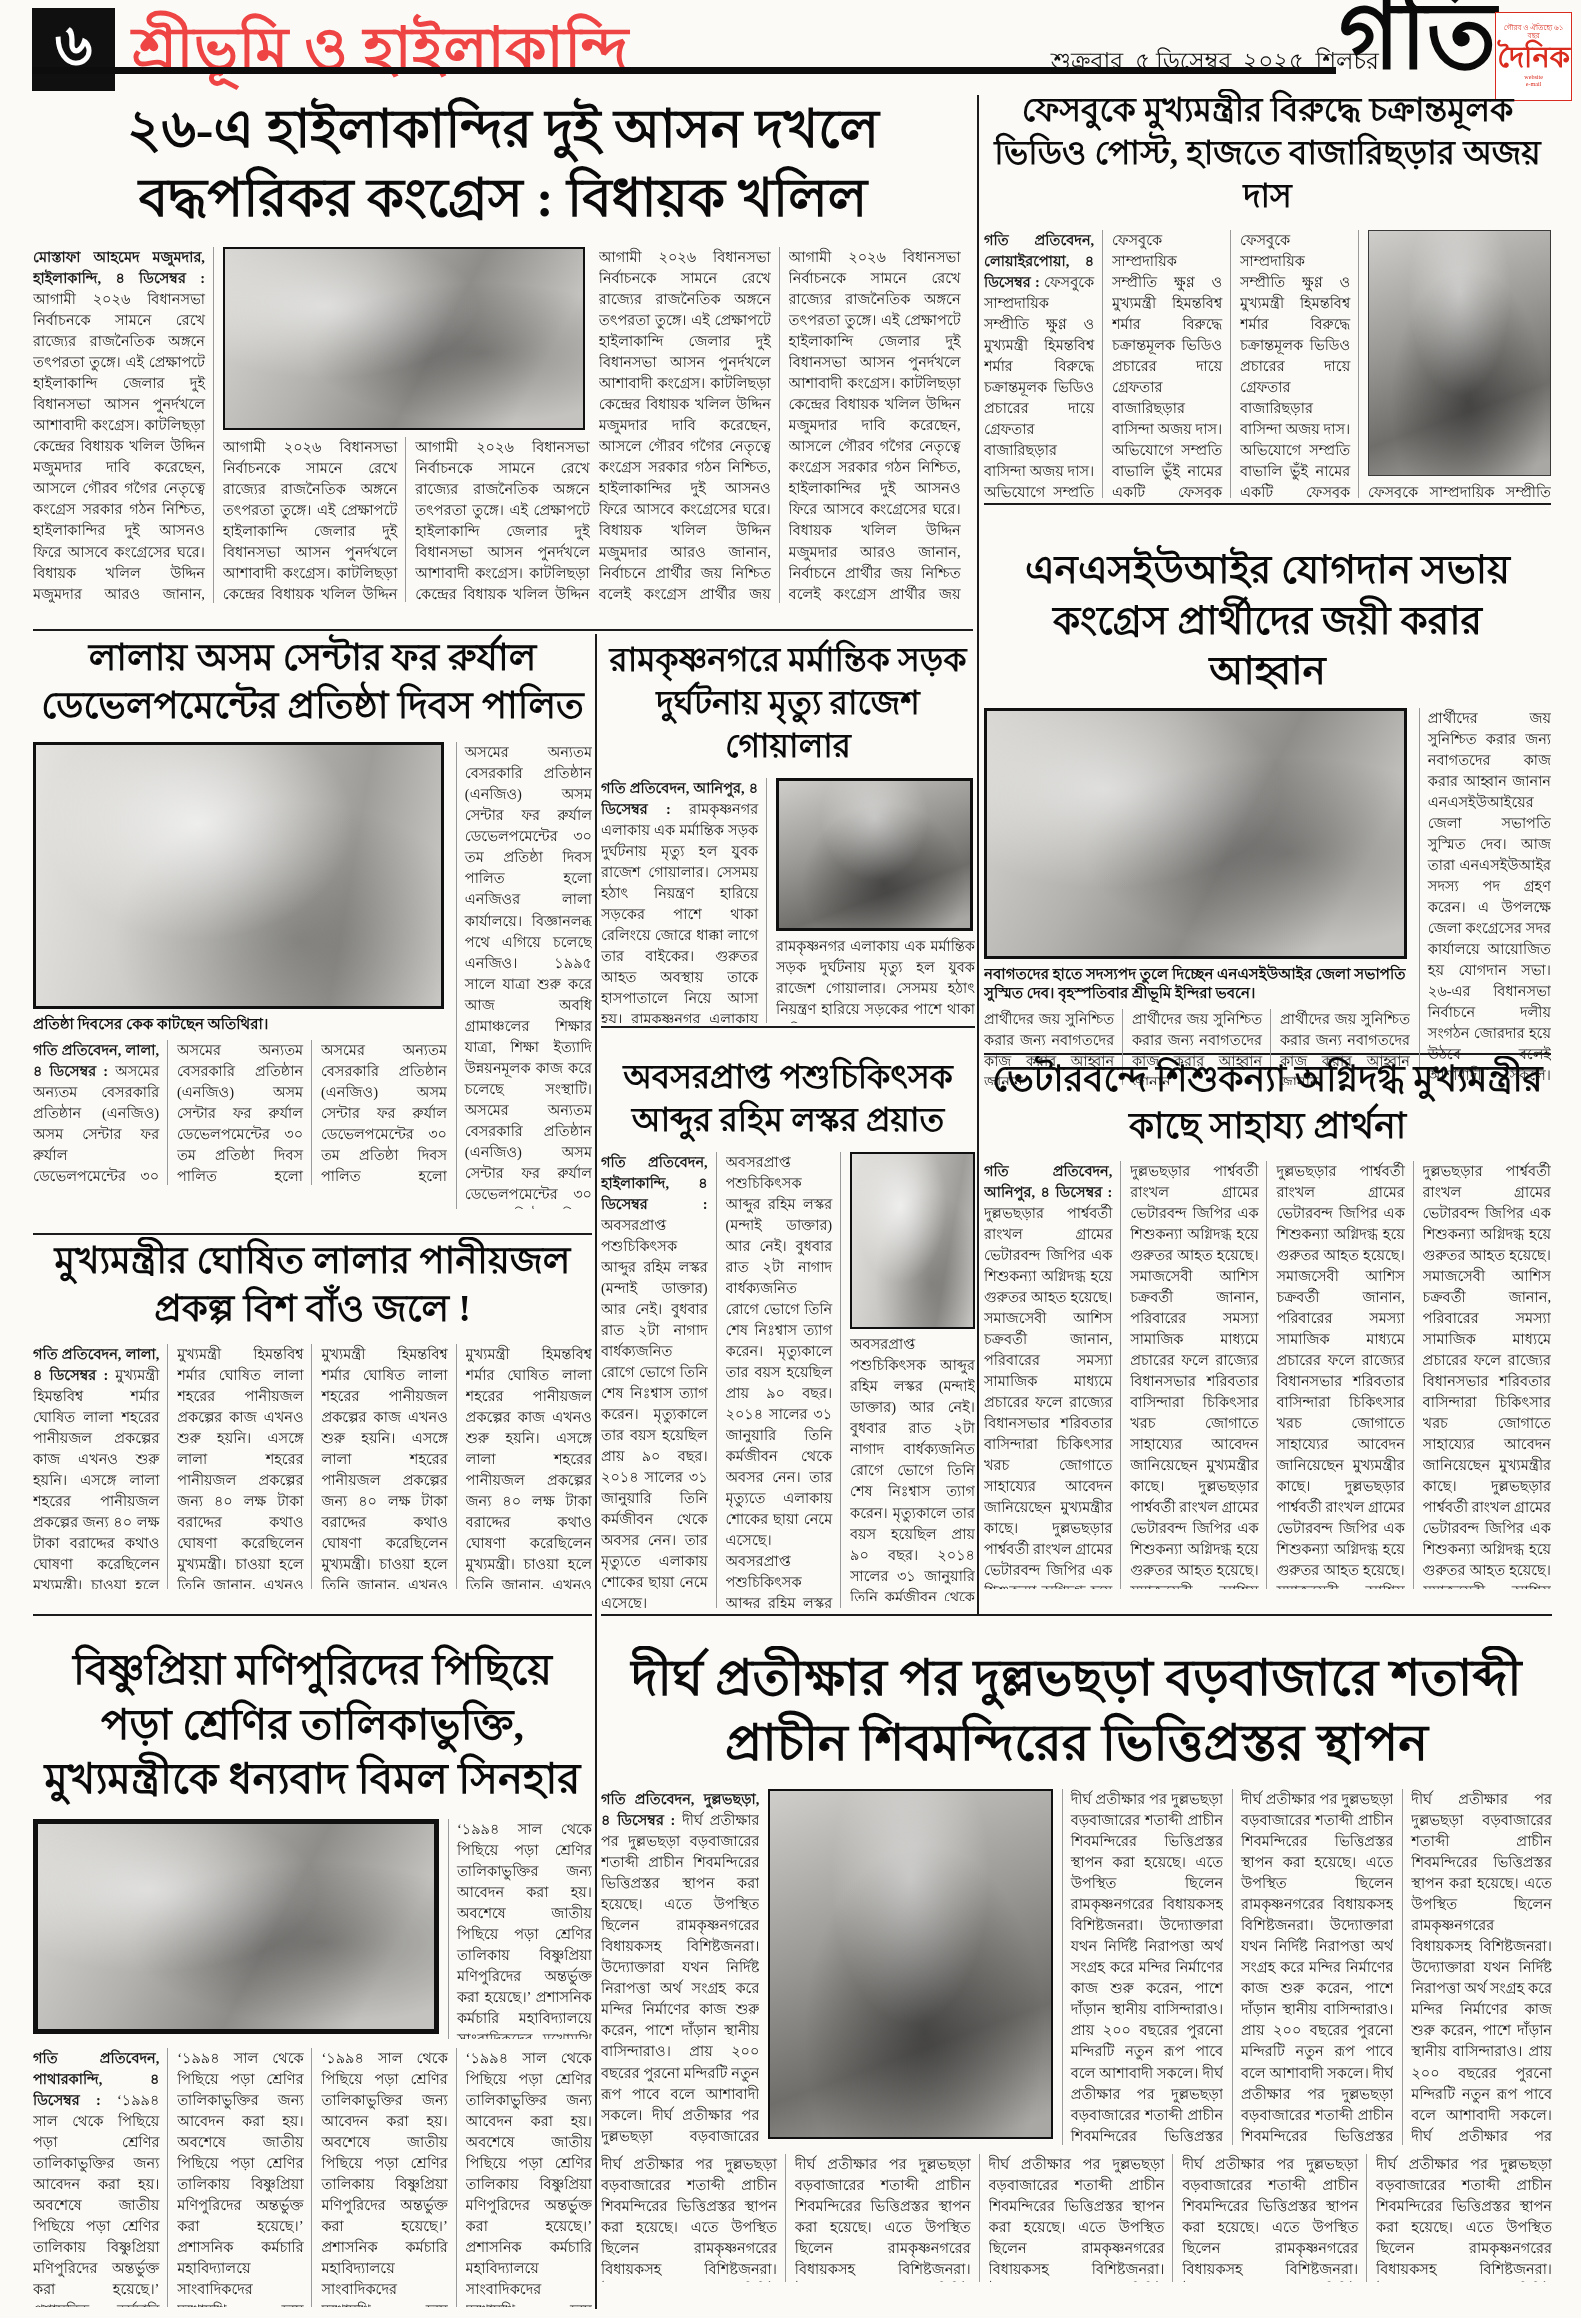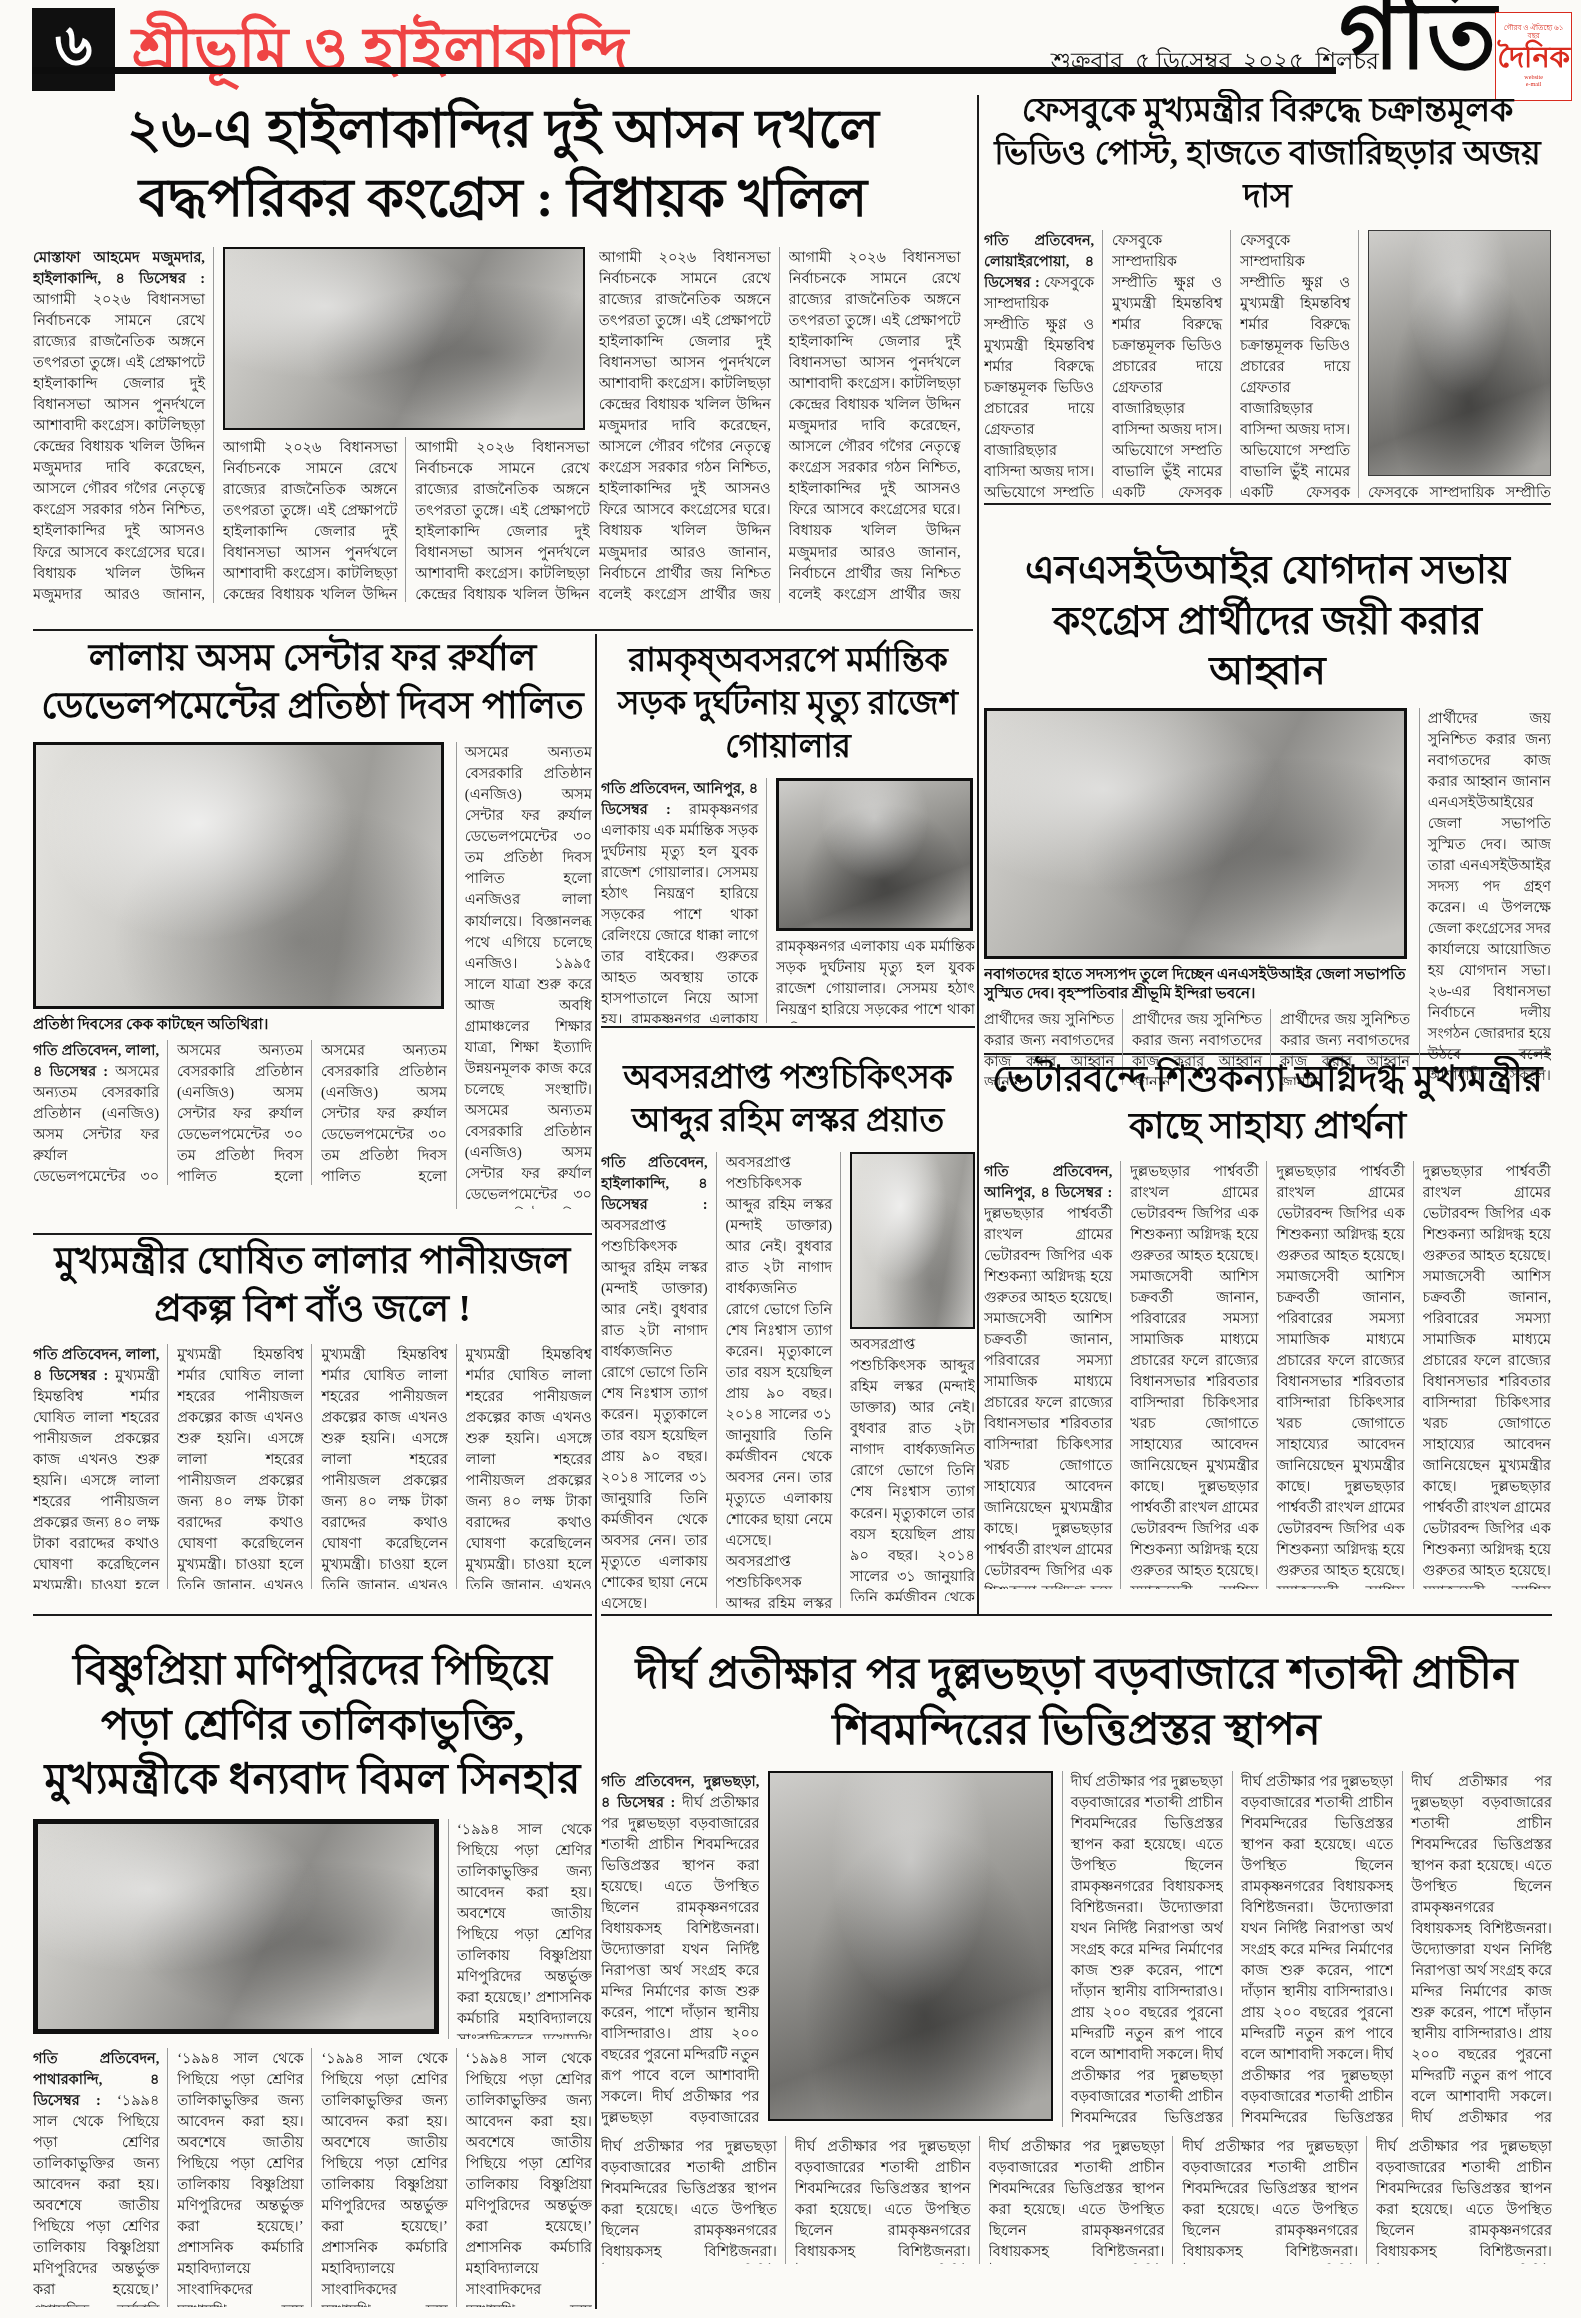--- a/index.html
+++ b/index.html
@@ -136,21 +136,21 @@
           </div>
           <div class="col" style="width:131px;">অসমের অন্যতম বেসরকারি প্রতিষ্ঠান (এনজিও) অসম সেন্টার ফর রুর্যাল ডেভেলপমেন্টের ৩০ তম প্রতিষ্ঠা দিবস পালিত হলো এনজিওর লালা কার্যালয়ে। বিজ্ঞানলব্ধ পথে এগিয়ে চলেছে এনজিও। ১৯৯৫ সালে যাত্রা শুরু করে আজ অবধি গ্রামাঞ্চলের শিক্ষার যাত্রা, শিক্ষা ইত্যাদি উন্নয়নমূলক কাজ করে চলেছে সংস্থাটি। অসমের অন্যতম বেসরকারি প্রতিষ্ঠান (এনজিও) অসম সেন্টার ফর রুর্যাল ডেভেলপমেন্টের ৩০ তম প্রতিষ্ঠা দিবস পালিত হলো এনজিওর লালা কার্যালয়ে। বিজ্ঞানলব্ধ পথে এগিয়ে চলেছে এনজিও। ১৯৯৫ সালে যাত্রা শুরু করে আজ অবধি গ্রামাঞ্চলের শিক্ষার যাত্রা, শিক্ষা ইত্যাদি উন্নয়নমূলক কাজ করে চলেছে সংস্থাটি। </div>
           <div class="col" style="width:131px;">অসমের অন্যতম বেসরকারি প্রতিষ্ঠান (এনজিও) অসম সেন্টার ফর রুর্যাল ডেভেলপমেন্টের ৩০ তম প্রতিষ্ঠা দিবস পালিত হলো এনজিওর লালা কার্যালয়ে। বিজ্ঞানলব্ধ পথে এগিয়ে চলেছে এনজিও। ১৯৯৫ সালে যাত্রা শুরু করে আজ অবধি গ্রামাঞ্চলের শিক্ষার যাত্রা, শিক্ষা ইত্যাদি উন্নয়নমূলক কাজ করে চলেছে সংস্থাটি। অসমের অন্যতম বেসরকারি প্রতিষ্ঠান (এনজিও) অসম সেন্টার ফর রুর্যাল ডেভেলপমেন্টের ৩০ তম প্রতিষ্ঠা দিবস পালিত হলো এনজিওর লালা কার্যালয়ে। বিজ্ঞানলব্ধ পথে এগিয়ে চলেছে এনজিও। ১৯৯৫ সালে যাত্রা শুরু করে আজ অবধি গ্রামাঞ্চলের শিক্ষার যাত্রা, শিক্ষা ইত্যাদি উন্নয়নমূলক কাজ করে চলেছে সংস্থাটি। </div>
         </div>
       </div>
       <div class="col" style="width:128px;border-left:0.6px solid #9a9a9a;padding-left:7.8px;">অসমের অন্যতম বেসরকারি প্রতিষ্ঠান (এনজিও) অসম সেন্টার ফর রুর্যাল ডেভেলপমেন্টের ৩০ তম প্রতিষ্ঠা দিবস পালিত হলো এনজিওর লালা কার্যালয়ে। বিজ্ঞানলব্ধ পথে এগিয়ে চলেছে এনজিও। ১৯৯৫ সালে যাত্রা শুরু করে আজ অবধি গ্রামাঞ্চলের শিক্ষার যাত্রা, শিক্ষা ইত্যাদি উন্নয়নমূলক কাজ করে চলেছে সংস্থাটি। অসমের অন্যতম বেসরকারি প্রতিষ্ঠান (এনজিও) অসম সেন্টার ফর রুর্যাল ডেভেলপমেন্টের ৩০ তম প্রতিষ্ঠা দিবস পালিত হলো এনজিওর লালা কার্যালয়ে। বিজ্ঞানলব্ধ পথে এগিয়ে চলেছে এনজিও। ১৯৯৫ সালে যাত্রা শুরু করে আজ অবধি গ্রামাঞ্চলের শিক্ষার যাত্রা, শিক্ষা ইত্যাদি উন্নয়নমূলক কাজ করে চলেছে সংস্থাটি। অসমের অন্যতম বেসরকারি প্রতিষ্ঠান (এনজিও) অসম সেন্টার ফর রুর্যাল ডেভেলপমেন্টের ৩০ তম প্রতিষ্ঠা দিবস পালিত হলো এনজিওর লালা কার্যালয়ে। বিজ্ঞানলব্ধ পথে এগিয়ে চলেছে এনজিও। ১৯৯৫ সালে যাত্রা শুরু করে আজ অবধি গ্রামাঞ্চলের শিক্ষার যাত্রা, শিক্ষা ইত্যাদি উন্নয়নমূলক কাজ করে চলেছে সংস্থাটি। অসমের অন্যতম বেসরকারি প্রতিষ্ঠান (এনজিও) অসম সেন্টার ফর রুর্যাল ডেভেলপমেন্টের ৩০ তম প্রতিষ্ঠা দিবস পালিত হলো এনজিওর লালা কার্যালয়ে। বিজ্ঞানলব্ধ পথে এগিয়ে চলেছে এনজিও। ১৯৯৫ সালে যাত্রা শুরু করে আজ অবধি গ্রামাঞ্চলের শিক্ষার যাত্রা, শিক্ষা ইত্যাদি উন্নয়নমূলক কাজ করে চলেছে সংস্থাটি। অসমের অন্যতম বেসরকারি প্রতিষ্ঠান (এনজিও) অসম সেন্টার ফর রুর্যাল ডেভেলপমেন্টের ৩০ তম প্রতিষ্ঠা দিবস পালিত হলো এনজিওর লালা কার্যালয়ে। বিজ্ঞানলব্ধ পথে এগিয়ে চলেছে এনজিও। ১৯৯৫ সালে যাত্রা শুরু করে আজ অবধি গ্রামাঞ্চলের শিক্ষার যাত্রা, শিক্ষা ইত্যাদি উন্নয়নমূলক কাজ করে চলেছে সংস্থাটি। </div>
     </div>
   </div>
 
   <div class="art" style="left:601px;top:639px;width:374px;height:384px;">
-    <div class="hl" style="font-size:33px;width:367px;">রামকৃষ্অবসরপে মর্মান্তিক সড়ক দুর্ঘটনায় মৃত্যু রাজেশ গোয়ালার</div>
+    <div class="hl" style="font-size:33px;width:367px;">রামকৃষ্ণনগরে মর্মান্তিক সড়ক দুর্ঘটনায় মৃত্যু রাজেশ গোয়ালার</div>
     <div class="cols ruled" style="margin-top:10px;height:261px;">
       <div class="col" style="width:158px;">
         <span class="byline">গতি প্রতিবেদন, আনিপুর, ৪ ডিসেম্বর :</span>
         <span>রামকৃষ্ণনগর এলাকায় এক মর্মান্তিক সড়ক দুর্ঘটনায় মৃত্যু হল যুবক রাজেশ গোয়ালার। সেসময় হঠাৎ নিয়ন্ত্রণ হারিয়ে সড়কের পাশে থাকা রেলিংয়ে জোরে ধাক্কা লাগে তার বাইকের। গুরুতর আহত অবস্থায় তাকে হাসপাতালে নিয়ে আসা হয়। রামকৃষ্ণনগর এলাকায় এক মর্মান্তিক সড়ক দুর্ঘটনায় মৃত্যু হল যুবক রাজেশ গোয়ালার। সেসময় হঠাৎ নিয়ন্ত্রণ হারিয়ে সড়কের পাশে থাকা রেলিংয়ে জোরে ধাক্কা লাগে তার বাইকের। গুরুতর আহত অবস্থায় তাকে হাসপাতালে নিয়ে আসা হয়। </span>
       </div>
       <div style="width:200px;display:flex;flex-direction:column;">
         <div class="photo dark b6" style="width:191px;height:148px;"></div>
         <div class="col" style="margin-top:5.6px;height:103px;">রামকৃষ্ণনগর এলাকায় এক মর্মান্তিক সড়ক দুর্ঘটনায় মৃত্যু হল যুবক রাজেশ গোয়ালার। সেসময় হঠাৎ নিয়ন্ত্রণ হারিয়ে সড়কের পাশে থাকা রেলিংয়ে জোরে ধাক্কা লাগে তার বাইকের। গুরুতর আহত অবস্থায় তাকে হাসপাতালে নিয়ে আসা হয়। রামকৃষ্ণনগর এলাকায় এক মর্মান্তিক সড়ক দুর্ঘটনায় মৃত্যু হল যুবক রাজেশ গোয়ালার। সেসময় হঠাৎ নিয়ন্ত্রণ হারিয়ে সড়কের পাশে থাকা রেলিংয়ে জোরে ধাক্কা লাগে তার বাইকের। গুরুতর আহত অবস্থায় তাকে হাসপাতালে নিয়ে আসা হয়। </div>
       </div>
     </div>
@@ -208,21 +208,21 @@
         <span class="byline">গতি প্রতিবেদন, পাথারকান্দি, ৪ ডিসেম্বর :</span>
         <span>‘১৯৯৪ সাল থেকে পিছিয়ে পড়া শ্রেণির তালিকাভুক্তির জন্য আবেদন করা হয়। অবশেষে জাতীয় পিছিয়ে পড়া শ্রেণির তালিকায় বিষ্ণুপ্রিয়া মণিপুরিদের অন্তর্ভুক্ত করা হয়েছে।’ প্রশাসনিক কর্মচারি মহাবিদ্যালয়ে সাংবাদিকদের মুখোমুখি হয়ে মুখ্যমন্ত্রীকে ধন্যবাদ জানান বিমল সিনহা। ‘১৯৯৪ সাল থেকে পিছিয়ে পড়া শ্রেণির তালিকাভুক্তির জন্য আবেদন করা হয়। অবশেষে জাতীয় পিছিয়ে পড়া শ্রেণির তালিকায় বিষ্ণুপ্রিয়া মণিপুরিদের অন্তর্ভুক্ত করা হয়েছে।’ প্রশাসনিক কর্মচারি মহাবিদ্যালয়ে সাংবাদিকদের মুখোমুখি হয়ে মুখ্যমন্ত্রীকে ধন্যবাদ জানান বিমল সিনহা। </span>
       </div>
       <div class="col" style="width:131px;">‘১৯৯৪ সাল থেকে পিছিয়ে পড়া শ্রেণির তালিকাভুক্তির জন্য আবেদন করা হয়। অবশেষে জাতীয় পিছিয়ে পড়া শ্রেণির তালিকায় বিষ্ণুপ্রিয়া মণিপুরিদের অন্তর্ভুক্ত করা হয়েছে।’ প্রশাসনিক কর্মচারি মহাবিদ্যালয়ে সাংবাদিকদের মুখোমুখি হয়ে মুখ্যমন্ত্রীকে ধন্যবাদ জানান বিমল সিনহা। ‘১৯৯৪ সাল থেকে পিছিয়ে পড়া শ্রেণির তালিকাভুক্তির জন্য আবেদন করা হয়। অবশেষে জাতীয় পিছিয়ে পড়া শ্রেণির তালিকায় বিষ্ণুপ্রিয়া মণিপুরিদের অন্তর্ভুক্ত করা হয়েছে।’ প্রশাসনিক কর্মচারি মহাবিদ্যালয়ে সাংবাদিকদের মুখোমুখি হয়ে মুখ্যমন্ত্রীকে ধন্যবাদ জানান বিমল সিনহা। ‘১৯৯৪ সাল থেকে পিছিয়ে পড়া শ্রেণির তালিকাভুক্তির জন্য আবেদন করা হয়। অবশেষে জাতীয় পিছিয়ে পড়া শ্রেণির তালিকায় বিষ্ণুপ্রিয়া মণিপুরিদের অন্তর্ভুক্ত করা হয়েছে।’ প্রশাসনিক কর্মচারি মহাবিদ্যালয়ে সাংবাদিকদের মুখোমুখি হয়ে মুখ্যমন্ত্রীকে ধন্যবাদ জানান বিমল সিনহা। </div>
       <div class="col" style="width:131px;">‘১৯৯৪ সাল থেকে পিছিয়ে পড়া শ্রেণির তালিকাভুক্তির জন্য আবেদন করা হয়। অবশেষে জাতীয় পিছিয়ে পড়া শ্রেণির তালিকায় বিষ্ণুপ্রিয়া মণিপুরিদের অন্তর্ভুক্ত করা হয়েছে।’ প্রশাসনিক কর্মচারি মহাবিদ্যালয়ে সাংবাদিকদের মুখোমুখি হয়ে মুখ্যমন্ত্রীকে ধন্যবাদ জানান বিমল সিনহা। ‘১৯৯৪ সাল থেকে পিছিয়ে পড়া শ্রেণির তালিকাভুক্তির জন্য আবেদন করা হয়। অবশেষে জাতীয় পিছিয়ে পড়া শ্রেণির তালিকায় বিষ্ণুপ্রিয়া মণিপুরিদের অন্তর্ভুক্ত করা হয়েছে।’ প্রশাসনিক কর্মচারি মহাবিদ্যালয়ে সাংবাদিকদের মুখোমুখি হয়ে মুখ্যমন্ত্রীকে ধন্যবাদ জানান বিমল সিনহা। ‘১৯৯৪ সাল থেকে পিছিয়ে পড়া শ্রেণির তালিকাভুক্তির জন্য আবেদন করা হয়। অবশেষে জাতীয় পিছিয়ে পড়া শ্রেণির তালিকায় বিষ্ণুপ্রিয়া মণিপুরিদের অন্তর্ভুক্ত করা হয়েছে।’ প্রশাসনিক কর্মচারি মহাবিদ্যালয়ে সাংবাদিকদের মুখোমুখি হয়ে মুখ্যমন্ত্রীকে ধন্যবাদ জানান বিমল সিনহা। </div>
       <div class="col" style="width:131px;">‘১৯৯৪ সাল থেকে পিছিয়ে পড়া শ্রেণির তালিকাভুক্তির জন্য আবেদন করা হয়। অবশেষে জাতীয় পিছিয়ে পড়া শ্রেণির তালিকায় বিষ্ণুপ্রিয়া মণিপুরিদের অন্তর্ভুক্ত করা হয়েছে।’ প্রশাসনিক কর্মচারি মহাবিদ্যালয়ে সাংবাদিকদের মুখোমুখি হয়ে মুখ্যমন্ত্রীকে ধন্যবাদ জানান বিমল সিনহা। ‘১৯৯৪ সাল থেকে পিছিয়ে পড়া শ্রেণির তালিকাভুক্তির জন্য আবেদন করা হয়। অবশেষে জাতীয় পিছিয়ে পড়া শ্রেণির তালিকায় বিষ্ণুপ্রিয়া মণিপুরিদের অন্তর্ভুক্ত করা হয়েছে।’ প্রশাসনিক কর্মচারি মহাবিদ্যালয়ে সাংবাদিকদের মুখোমুখি হয়ে মুখ্যমন্ত্রীকে ধন্যবাদ জানান বিমল সিনহা। ‘১৯৯৪ সাল থেকে পিছিয়ে পড়া শ্রেণির তালিকাভুক্তির জন্য আবেদন করা হয়। অবশেষে জাতীয় পিছিয়ে পড়া শ্রেণির তালিকায় বিষ্ণুপ্রিয়া মণিপুরিদের অন্তর্ভুক্ত করা হয়েছে।’ প্রশাসনিক কর্মচারি মহাবিদ্যালয়ে সাংবাদিকদের মুখোমুখি হয়ে মুখ্যমন্ত্রীকে ধন্যবাদ জানান বিমল সিনহা। </div>
     </div>
   </div>
 
   <div class="art" style="left:601px;top:1646px;width:951px;height:662px;">
-    <div class="hl" style="font-size:43px;width:912px;">দীর্ঘ প্রতীক্ষার পর দুল্লভছড়া বড়বাজারে শতাব্দী প্রাচীন শিবমন্দিরের ভিত্তিপ্রস্তর স্থাপন</div>
+    <div class="hl" style="font-size:50px;width:912px;">দীর্ঘ প্রতীক্ষার পর দুল্লভছড়া বড়বাজারে শতাব্দী প্রাচীন শিবমন্দিরের ভিত্তিপ্রস্তর স্থাপন</div>
     <div class="cols" style="margin-top:13.3px;height:356px;">
       <div class="col" style="width:161px;">
         <span class="byline">গতি প্রতিবেদন, দুল্লভছড়া, ৪ ডিসেম্বর :</span>
         <span>দীর্ঘ প্রতীক্ষার পর দুল্লভছড়া বড়বাজারের শতাব্দী প্রাচীন শিবমন্দিরের ভিত্তিপ্রস্তর স্থাপন করা হয়েছে। এতে উপস্থিত ছিলেন রামকৃষ্ণনগরের বিধায়কসহ বিশিষ্টজনরা। উদ্যোক্তারা যথন নির্দিষ্ট নিরাপত্তা অর্থ সংগ্রহ করে মন্দির নির্মাণের কাজ শুরু করেন, পাশে দাঁড়ান স্থানীয় বাসিন্দারাও। প্রায় ২০০ বছরের পুরনো মন্দিরটি নতুন রূপ পাবে বলে আশাবাদী সকলে। দীর্ঘ প্রতীক্ষার পর দুল্লভছড়া বড়বাজারের শতাব্দী প্রাচীন শিবমন্দিরের ভিত্তিপ্রস্তর স্থাপন করা হয়েছে। এতে উপস্থিত ছিলেন রামকৃষ্ণনগরের বিধায়কসহ বিশিষ্টজনরা। উদ্যোক্তারা যথন নির্দিষ্ট নিরাপত্তা অর্থ সংগ্রহ করে মন্দির নির্মাণের কাজ শুরু করেন, পাশে দাঁড়ান স্থানীয় বাসিন্দারাও। প্রায় ২০০ বছরের পুরনো মন্দিরটি নতুন রূপ পাবে বলে আশাবাদী সকলে। দীর্ঘ প্রতীক্ষার পর দুল্লভছড়া বড়বাজারের শতাব্দী প্রাচীন শিবমন্দিরের ভিত্তিপ্রস্তর স্থাপন করা হয়েছে। এতে উপস্থিত ছিলেন রামকৃষ্ণনগরের বিধায়কসহ বিশিষ্টজনরা। উদ্যোক্তারা যথন নির্দিষ্ট নিরাপত্তা অর্থ সংগ্রহ করে মন্দির নির্মাণের কাজ শুরু করেন, পাশে দাঁড়ান স্থানীয় বাসিন্দারাও। প্রায় ২০০ বছরের পুরনো মন্দিরটি নতুন রূপ পাবে বলে আশাবাদী সকলে। </span>
       </div>
       <div class="photo dark b4" style="width:285px;height:346px;"></div>
       <div class="col" style="width:155px;border-left:0.6px solid #9a9a9a;padding-left:7.8px;">দীর্ঘ প্রতীক্ষার পর দুল্লভছড়া বড়বাজারের শতাব্দী প্রাচীন শিবমন্দিরের ভিত্তিপ্রস্তর স্থাপন করা হয়েছে। এতে উপস্থিত ছিলেন রামকৃষ্ণনগরের বিধায়কসহ বিশিষ্টজনরা। উদ্যোক্তারা যথন নির্দিষ্ট নিরাপত্তা অর্থ সংগ্রহ করে মন্দির নির্মাণের কাজ শুরু করেন, পাশে দাঁড়ান স্থানীয় বাসিন্দারাও। প্রায় ২০০ বছরের পুরনো মন্দিরটি নতুন রূপ পাবে বলে আশাবাদী সকলে। দীর্ঘ প্রতীক্ষার পর দুল্লভছড়া বড়বাজারের শতাব্দী প্রাচীন শিবমন্দিরের ভিত্তিপ্রস্তর স্থাপন করা হয়েছে। এতে উপস্থিত ছিলেন রামকৃষ্ণনগরের বিধায়কসহ বিশিষ্টজনরা। উদ্যোক্তারা যথন নির্দিষ্ট নিরাপত্তা অর্থ সংগ্রহ করে মন্দির নির্মাণের কাজ শুরু করেন, পাশে দাঁড়ান স্থানীয় বাসিন্দারাও। প্রায় ২০০ বছরের পুরনো মন্দিরটি নতুন রূপ পাবে বলে আশাবাদী সকলে। দীর্ঘ প্রতীক্ষার পর দুল্লভছড়া বড়বাজারের শতাব্দী প্রাচীন শিবমন্দিরের ভিত্তিপ্রস্তর স্থাপন করা হয়েছে। এতে উপস্থিত ছিলেন রামকৃষ্ণনগরের বিধায়কসহ বিশিষ্টজনরা। উদ্যোক্তারা যথন নির্দিষ্ট নিরাপত্তা অর্থ সংগ্রহ করে মন্দির নির্মাণের কাজ শুরু করেন, পাশে দাঁড়ান স্থানীয় বাসিন্দারাও। প্রায় ২০০ বছরের পুরনো মন্দিরটি নতুন রূপ পাবে বলে আশাবাদী সকলে। দীর্ঘ প্রতীক্ষার পর দুল্লভছড়া বড়বাজারের শতাব্দী প্রাচীন শিবমন্দিরের ভিত্তিপ্রস্তর স্থাপন করা হয়েছে। এতে উপস্থিত ছিলেন রামকৃষ্ণনগরের বিধায়কসহ বিশিষ্টজনরা। উদ্যোক্তারা যথন নির্দিষ্ট নিরাপত্তা অর্থ সংগ্রহ করে মন্দির নির্মাণের কাজ শুরু করেন, পাশে দাঁড়ান স্থানীয় বাসিন্দারাও। প্রায় ২০০ বছরের পুরনো মন্দিরটি নতুন রূপ পাবে বলে আশাবাদী সকলে। </div>
       <div class="col" style="width:155px;border-left:0.6px solid #9a9a9a;padding-left:7.8px;">দীর্ঘ প্রতীক্ষার পর দুল্লভছড়া বড়বাজারের শতাব্দী প্রাচীন শিবমন্দিরের ভিত্তিপ্রস্তর স্থাপন করা হয়েছে। এতে উপস্থিত ছিলেন রামকৃষ্ণনগরের বিধায়কসহ বিশিষ্টজনরা। উদ্যোক্তারা যথন নির্দিষ্ট নিরাপত্তা অর্থ সংগ্রহ করে মন্দির নির্মাণের কাজ শুরু করেন, পাশে দাঁড়ান স্থানীয় বাসিন্দারাও। প্রায় ২০০ বছরের পুরনো মন্দিরটি নতুন রূপ পাবে বলে আশাবাদী সকলে। দীর্ঘ প্রতীক্ষার পর দুল্লভছড়া বড়বাজারের শতাব্দী প্রাচীন শিবমন্দিরের ভিত্তিপ্রস্তর স্থাপন করা হয়েছে। এতে উপস্থিত ছিলেন রামকৃষ্ণনগরের বিধায়কসহ বিশিষ্টজনরা। উদ্যোক্তারা যথন নির্দিষ্ট নিরাপত্তা অর্থ সংগ্রহ করে মন্দির নির্মাণের কাজ শুরু করেন, পাশে দাঁড়ান স্থানীয় বাসিন্দারাও। প্রায় ২০০ বছরের পুরনো মন্দিরটি নতুন রূপ পাবে বলে আশাবাদী সকলে। দীর্ঘ প্রতীক্ষার পর দুল্লভছড়া বড়বাজারের শতাব্দী প্রাচীন শিবমন্দিরের ভিত্তিপ্রস্তর স্থাপন করা হয়েছে। এতে উপস্থিত ছিলেন রামকৃষ্ণনগরের বিধায়কসহ বিশিষ্টজনরা। উদ্যোক্তারা যথন নির্দিষ্ট নিরাপত্তা অর্থ সংগ্রহ করে মন্দির নির্মাণের কাজ শুরু করেন, পাশে দাঁড়ান স্থানীয় বাসিন্দারাও। প্রায় ২০০ বছরের পুরনো মন্দিরটি নতুন রূপ পাবে বলে আশাবাদী সকলে। দীর্ঘ প্রতীক্ষার পর দুল্লভছড়া বড়বাজারের শতাব্দী প্রাচীন শিবমন্দিরের ভিত্তিপ্রস্তর স্থাপন করা হয়েছে। এতে উপস্থিত ছিলেন রামকৃষ্ণনগরের বিধায়কসহ বিশিষ্টজনরা। উদ্যোক্তারা যথন নির্দিষ্ট নিরাপত্তা অর্থ সংগ্রহ করে মন্দির নির্মাণের কাজ শুরু করেন, পাশে দাঁড়ান স্থানীয় বাসিন্দারাও। প্রায় ২০০ বছরের পুরনো মন্দিরটি নতুন রূপ পাবে বলে আশাবাদী সকলে। </div>
       <div class="col" style="width:143px;border-left:0.6px solid #9a9a9a;padding-left:7.8px;">দীর্ঘ প্রতীক্ষার পর দুল্লভছড়া বড়বাজারের শতাব্দী প্রাচীন শিবমন্দিরের ভিত্তিপ্রস্তর স্থাপন করা হয়েছে। এতে উপস্থিত ছিলেন রামকৃষ্ণনগরের বিধায়কসহ বিশিষ্টজনরা। উদ্যোক্তারা যথন নির্দিষ্ট নিরাপত্তা অর্থ সংগ্রহ করে মন্দির নির্মাণের কাজ শুরু করেন, পাশে দাঁড়ান স্থানীয় বাসিন্দারাও। প্রায় ২০০ বছরের পুরনো মন্দিরটি নতুন রূপ পাবে বলে আশাবাদী সকলে। দীর্ঘ প্রতীক্ষার পর দুল্লভছড়া বড়বাজারের শতাব্দী প্রাচীন শিবমন্দিরের ভিত্তিপ্রস্তর স্থাপন করা হয়েছে। এতে উপস্থিত ছিলেন রামকৃষ্ণনগরের বিধায়কসহ বিশিষ্টজনরা। উদ্যোক্তারা যথন নির্দিষ্ট নিরাপত্তা অর্থ সংগ্রহ করে মন্দির নির্মাণের কাজ শুরু করেন, পাশে দাঁড়ান স্থানীয় বাসিন্দারাও। প্রায় ২০০ বছরের পুরনো মন্দিরটি নতুন রূপ পাবে বলে আশাবাদী সকলে। দীর্ঘ প্রতীক্ষার পর দুল্লভছড়া বড়বাজারের শতাব্দী প্রাচীন শিবমন্দিরের ভিত্তিপ্রস্তর স্থাপন করা হয়েছে। এতে উপস্থিত ছিলেন রামকৃষ্ণনগরের বিধায়কসহ বিশিষ্টজনরা। উদ্যোক্তারা যথন নির্দিষ্ট নিরাপত্তা অর্থ সংগ্রহ করে মন্দির নির্মাণের কাজ শুরু করেন, পাশে দাঁড়ান স্থানীয় বাসিন্দারাও। প্রায় ২০০ বছরের পুরনো মন্দিরটি নতুন রূপ পাবে বলে আশাবাদী সকলে। দীর্ঘ প্রতীক্ষার পর দুল্লভছড়া বড়বাজারের শতাব্দী প্রাচীন শিবমন্দিরের ভিত্তিপ্রস্তর স্থাপন করা হয়েছে। এতে উপস্থিত ছিলেন রামকৃষ্ণনগরের বিধায়কসহ বিশিষ্টজনরা। উদ্যোক্তারা যথন নির্দিষ্ট নিরাপত্তা অর্থ সংগ্রহ করে মন্দির নির্মাণের কাজ শুরু করেন, পাশে দাঁড়ান স্থানীয় বাসিন্দারাও। প্রায় ২০০ বছরের পুরনো মন্দিরটি নতুন রূপ পাবে বলে আশাবাদী সকলে। </div>
     </div>

